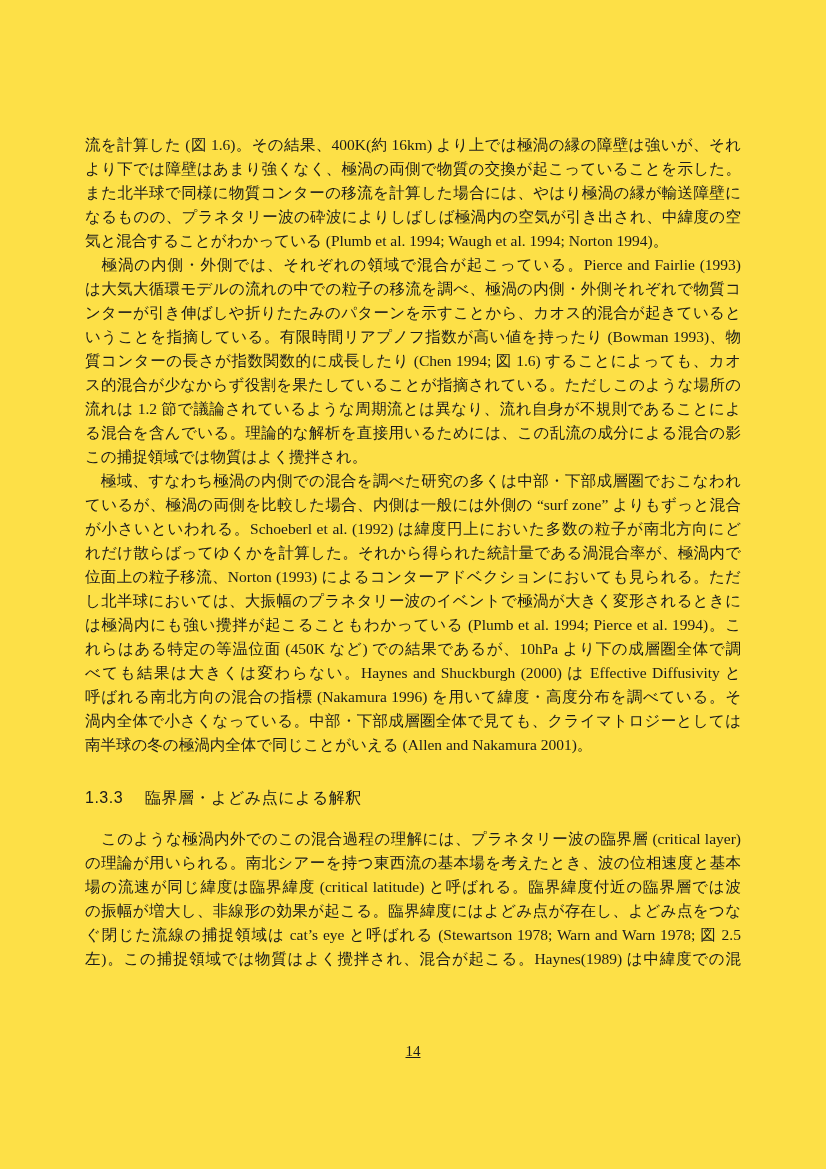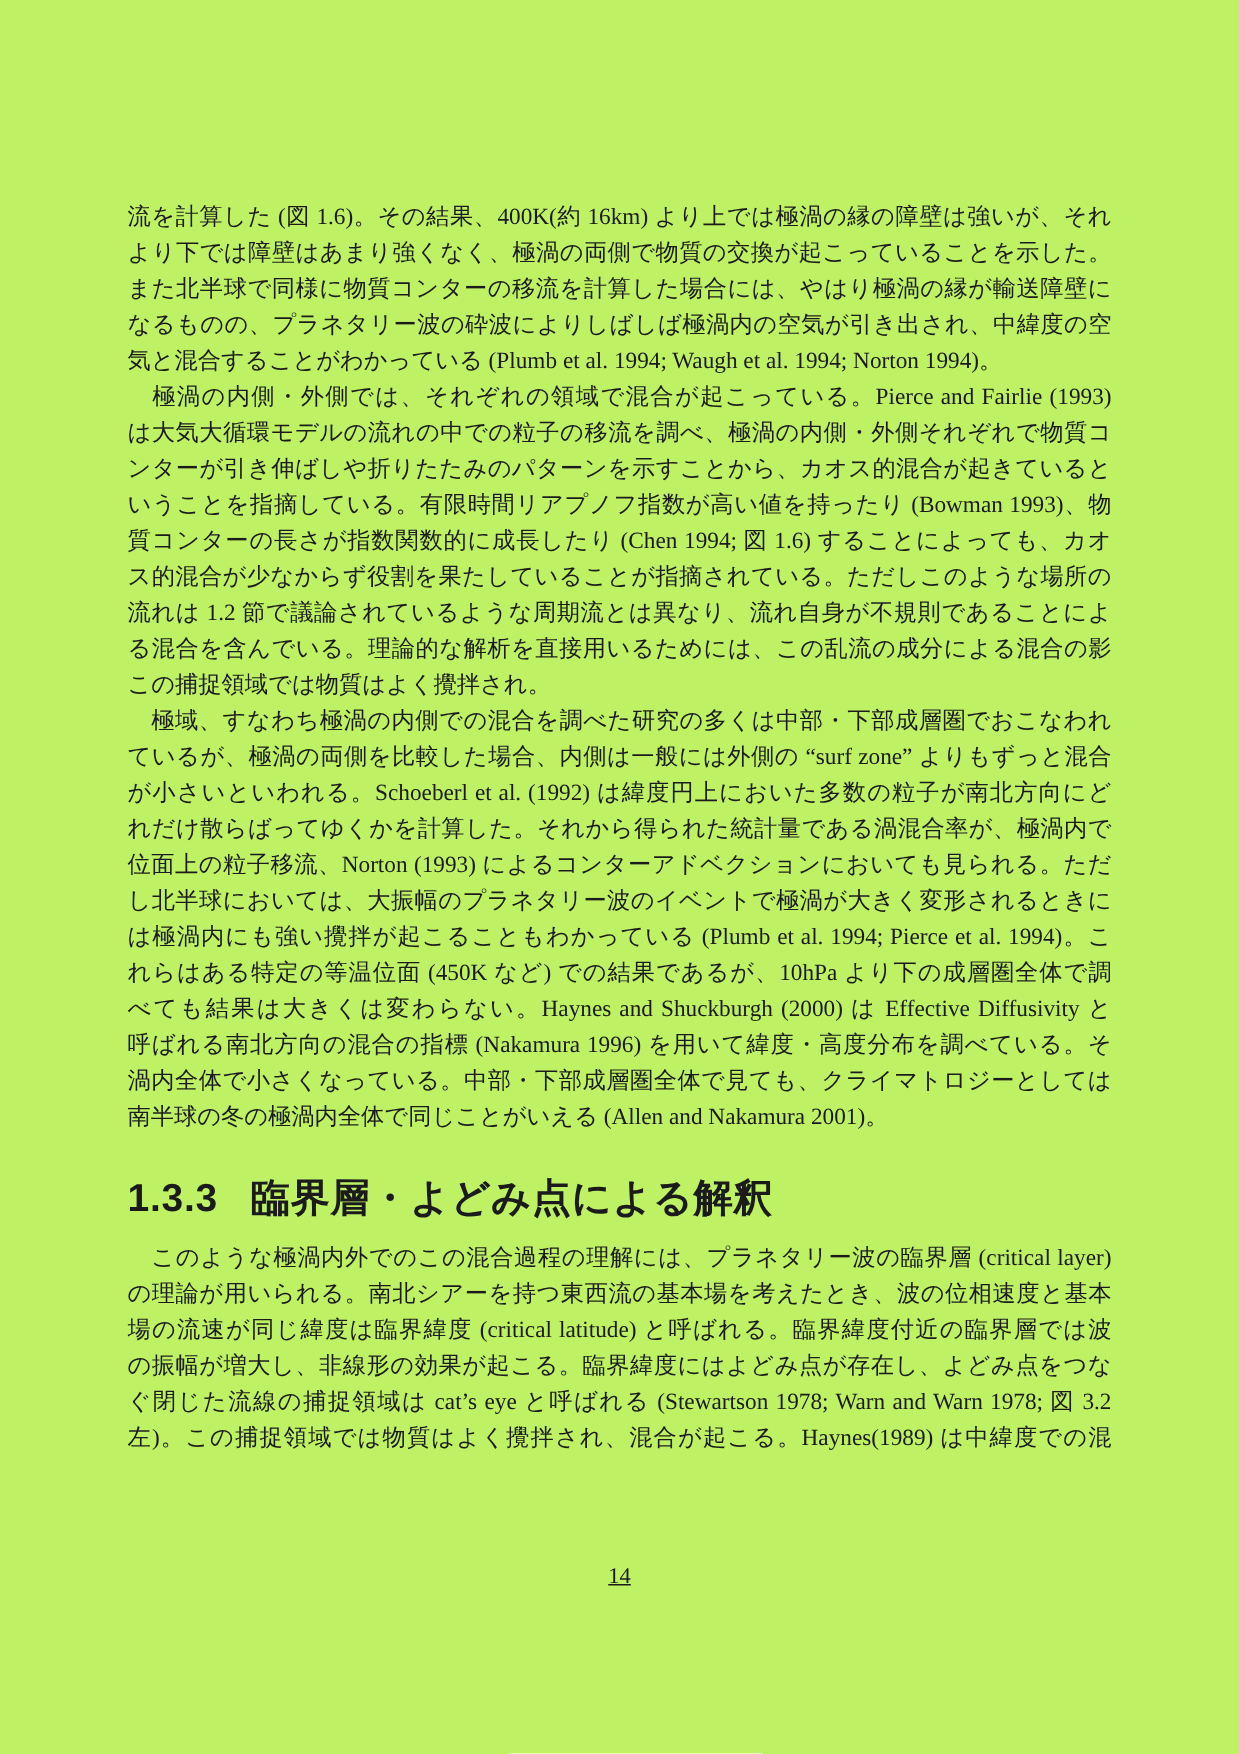--- a/index.html
+++ b/index.html
@@ -10,21 +10,21 @@
   body {
     width: 826px;
     height: 1169px;
     font-family: "Liberation Serif", "DejaVu Serif", serif;
     color: #1b1b1b;
   }
   .page {
     position: relative;
     width: 826px;
     height: 1169px;
-    background: #bef264;
+    background: #fde047;
     overflow: hidden;
   }
   .textblock {
     position: absolute;
     left: 85px;
     top: 133px;
     width: 656px;
   }
   .paragraph {
     margin: 0;
@@ -38,22 +38,22 @@
     text-align: justify;
     text-align-last: justify;
     text-justify: inter-character;
     white-space: normal;
   }
   .line.para-end {
     text-align-last: left;
   }
   .heading {
     font-family: "Liberation Sans", "DejaVu Sans", sans-serif;
-    font-weight: bold;
-    font-size: 26px;
+    font-weight: normal;
+    font-size: 16px;
     line-height: 26px;
     margin: 28px 0 16px 0;
     letter-spacing: 0.5px;
   }
   .heading .sec-num {
     margin-right: 22px;
   }
   .pageno {
     position: absolute;
     top: 1041px;
@@ -101,18 +101,18 @@
         <div class="line">呼ばれる南北方向の混合の指標 (Nakamura 1996) を用いて緯度・高度分布を調べている。そ</div>
         <div class="line">渦内全体で小さくなっている。中部・下部成層圏全体で見ても、クライマトロジーとしては</div>
         <div class="line para-end">南半球の冬の極渦内全体で同じことがいえる (Allen and Nakamura 2001)。</div>
       </div>
       <h2 class="heading"><span class="sec-num">1.3.3</span><span>臨界層・よどみ点による解釈</span></h2>
       <div class="paragraph">
         <div class="line">　このような極渦内外でのこの混合過程の理解には、プラネタリー波の臨界層 (critical layer)</div>
         <div class="line">の理論が用いられる。南北シアーを持つ東西流の基本場を考えたとき、波の位相速度と基本</div>
         <div class="line">場の流速が同じ緯度は臨界緯度 (critical latitude) と呼ばれる。臨界緯度付近の臨界層では波</div>
         <div class="line">の振幅が増大し、非線形の効果が起こる。臨界緯度にはよどみ点が存在し、よどみ点をつな</div>
-        <div class="line">ぐ閉じた流線の捕捉領域は cat’s eye と呼ばれる (Stewartson 1978; Warn and Warn 1978; 図 3.2</div>
+        <div class="line">ぐ閉じた流線の捕捉領域は cat’s eye と呼ばれる (Stewartson 1978; Warn and Warn 1978; 図 2.5</div>
         <div class="line">左)。この捕捉領域では物質はよく攪拌され、混合が起こる。Haynes(1989) は中緯度での混</div>
       </div>
     </main>
   <footer class="pageno">14</footer>
 </div>
 
 </body></html>

